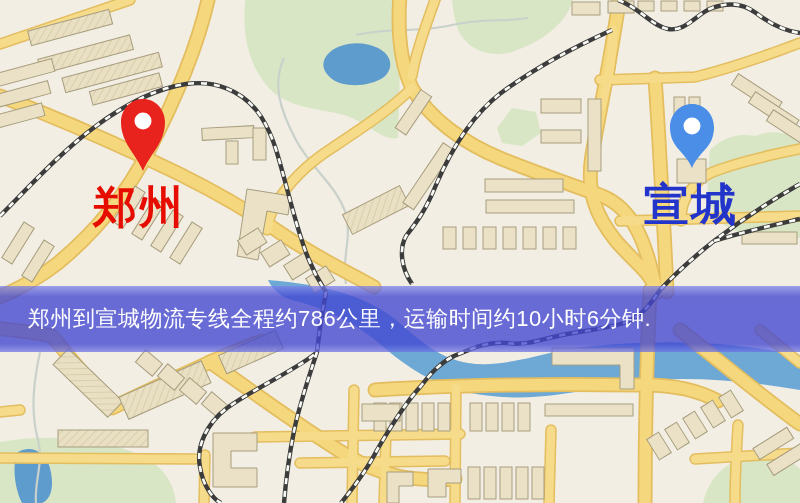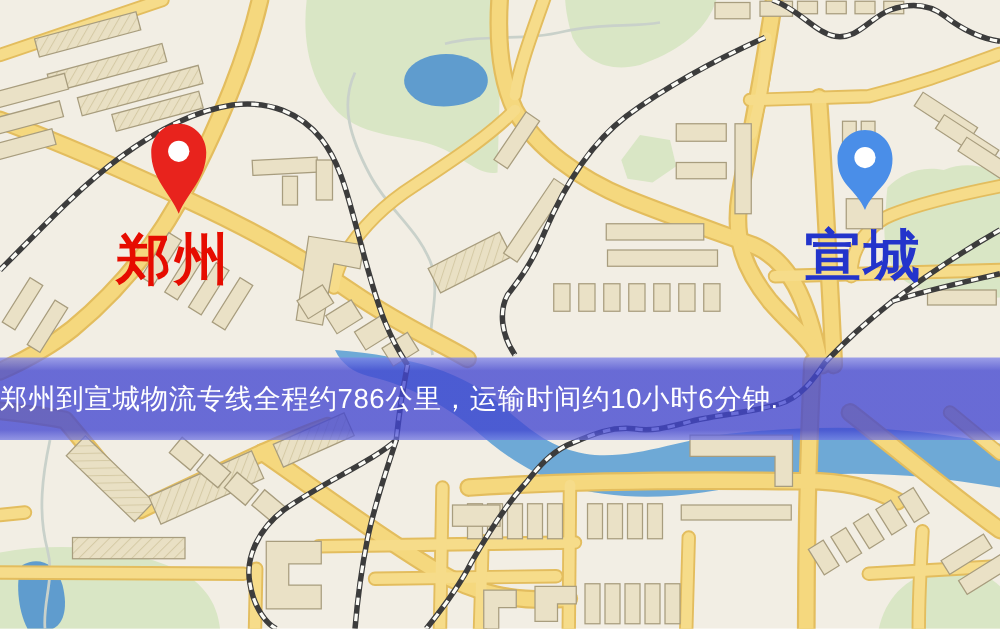--- a/index.html
+++ b/index.html
@@ -4,21 +4,21 @@
 <style>
   html,body{margin:0;padding:0;background:#ffffff;}
   #stage{position:relative;width:800px;height:503px;overflow:hidden;
          font-family:"Liberation Sans","DejaVu Sans",sans-serif;text-align:center;}
   #map-svg{position:absolute;left:0;top:0;}
   .city-label{font-family:"Liberation Serif","DejaVu Serif",serif;font-weight:bold;letter-spacing:2px;}
   #route-banner{
     position:absolute;left:0;top:286px;width:800px;height:66px;
     background:linear-gradient(180deg, rgba(123,128,233,0.72) 0%, rgba(66,70,209,0.78) 16%,
                rgba(66,70,209,0.78) 88%, rgba(110,115,228,0.72) 100%);
-    display:flex;align-items:center;box-sizing:border-box;
+    display:flex;align-items:center;box-sizing:border-box;padding-left:28px;
   }
   #route-banner .banner-text{
     color:#ffffff;font-size:22px;letter-spacing:0.5px;white-space:nowrap;
   }
 </style>
 </head>
 <body>
 
 <div id="stage">
   <svg id="map-svg" width="800" height="503" viewBox="0 0 800 503">

